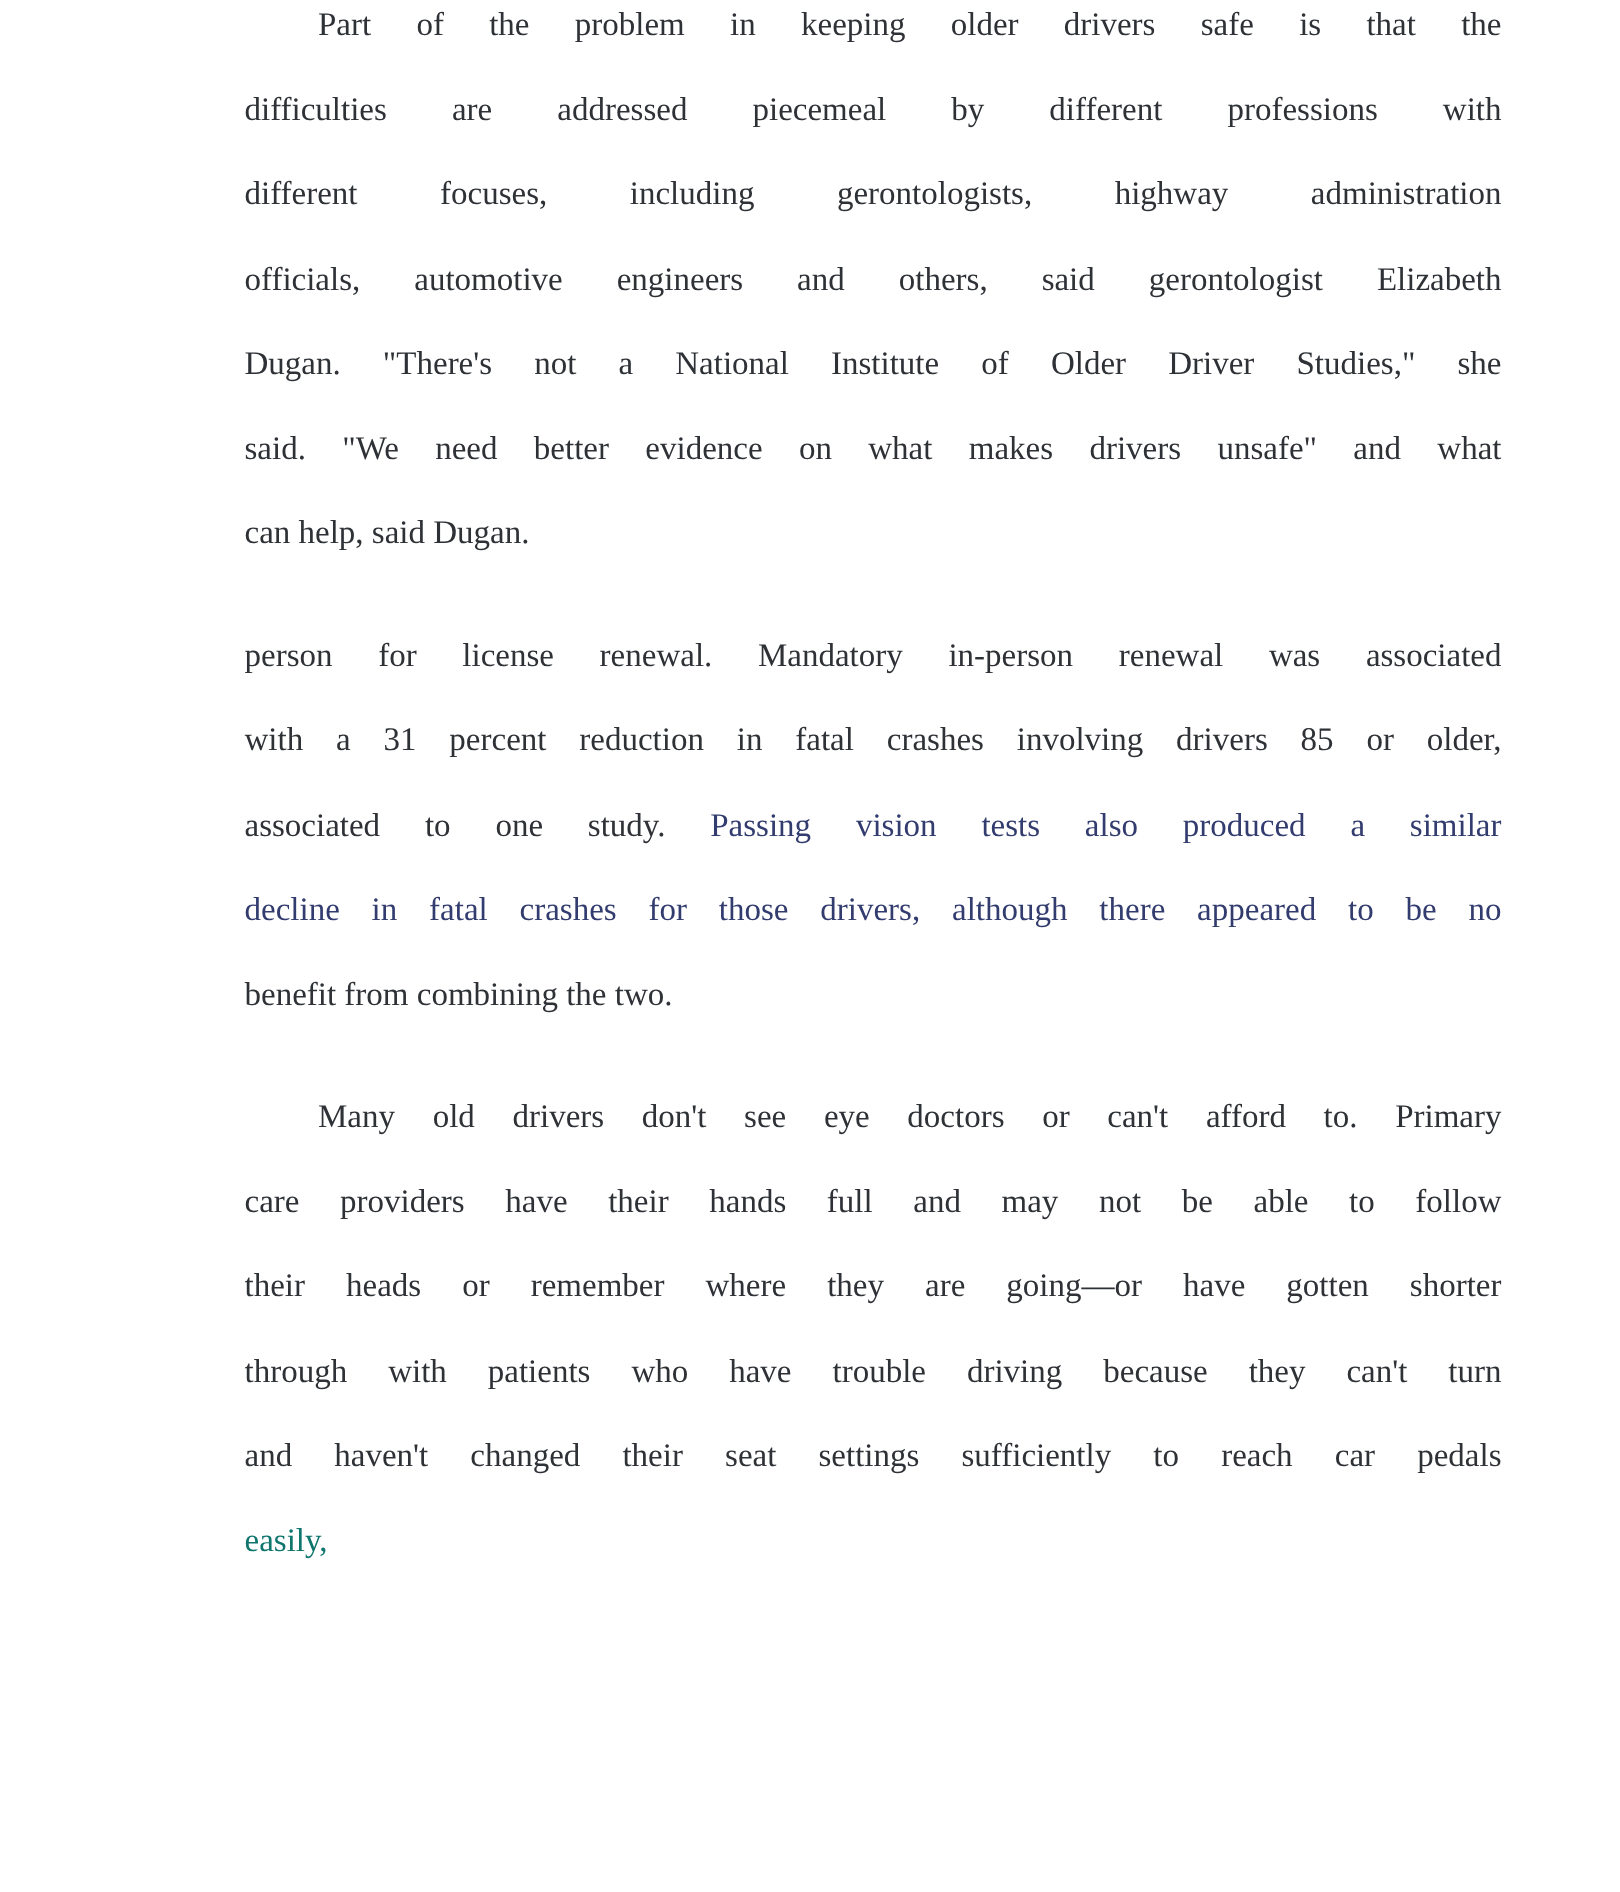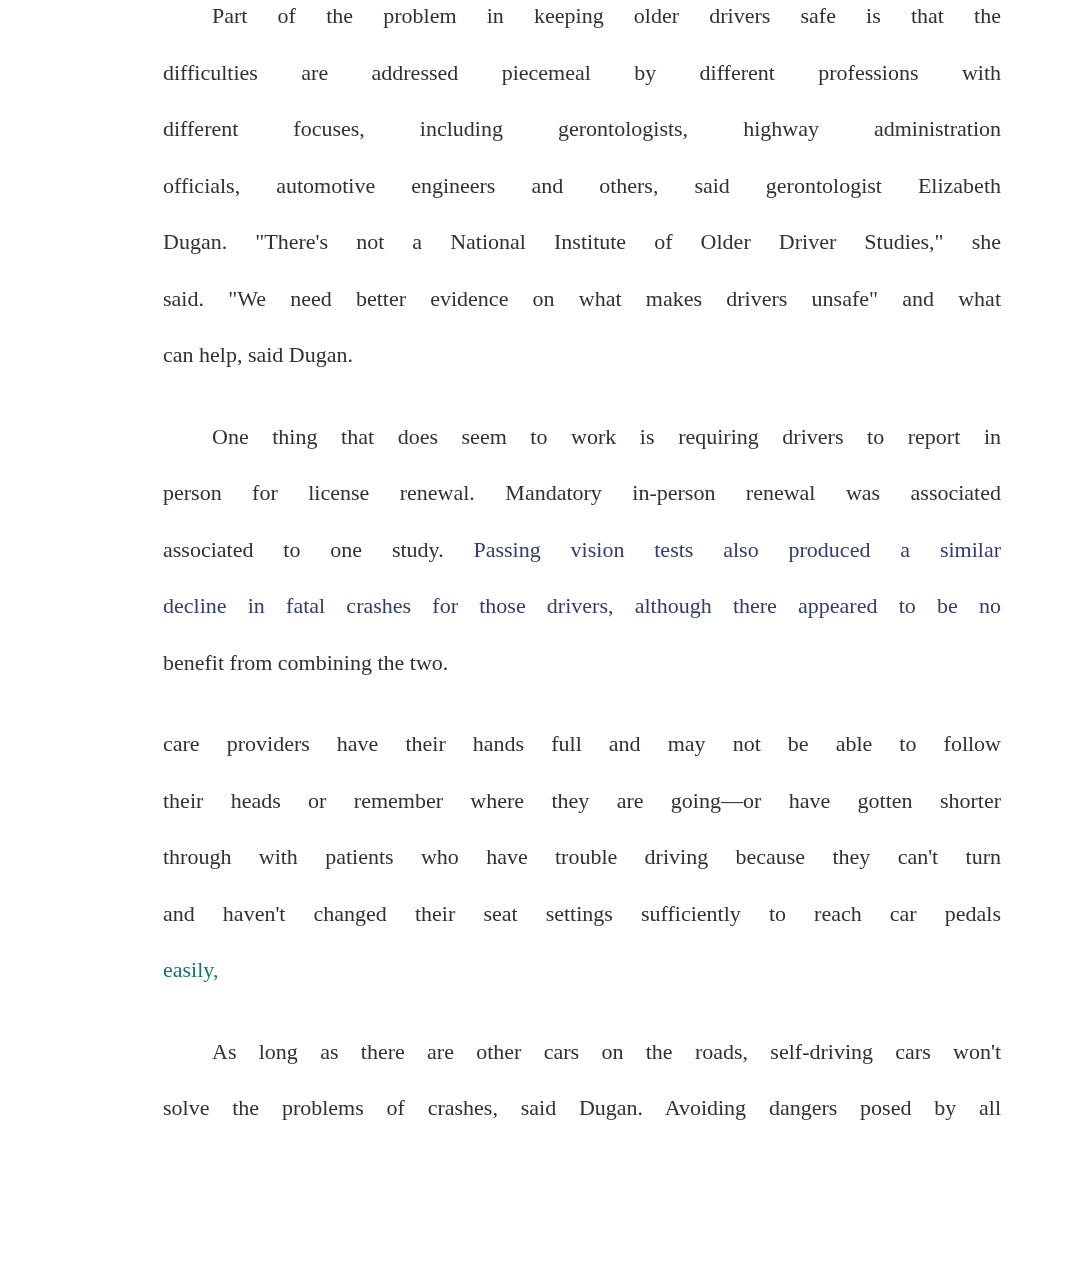--- a/index.html
+++ b/index.html
@@ -51,31 +51,28 @@
       <div class="paragraph">
         <div class="line indent"><span class="seg" style="color: rgb(46, 49, 54);">Part of the problem in keeping older drivers safe is that the</span></div>
         <div class="line"><span class="seg" style="color: rgb(46, 49, 54);">difficulties are addressed piecemeal by different professions with</span></div>
         <div class="line"><span class="seg" style="color: rgb(46, 49, 54);">different focuses, including gerontologists, highway administration</span></div>
         <div class="line"><span class="seg" style="color: rgb(46, 49, 54);">officials, automotive engineers and others, said gerontologist Elizabeth</span></div>
         <div class="line"><span class="seg" style="color: rgb(46, 49, 54);">Dugan. "There's not a National Institute of Older Driver Studies," she</span></div>
         <div class="line"><span class="seg" style="color: rgb(46, 49, 54);">said. "We need better evidence on what makes drivers unsafe" and what</span></div>
         <div class="line last"><span class="seg" style="color: rgb(46, 49, 54);">can help, said Dugan.</span></div>
       </div>
       <div class="paragraph">
-        <div class="line indent"><span class="seg" style="color: rgb(46, 49, 54);">One thing that does seem to work is requiring drivers to report in</span></div>
         <div class="line"><span class="seg" style="color: rgb(46, 49, 54);">person for license renewal. Mandatory in-person renewal was associated</span></div>
+        <div class="line"><span class="seg" style="color: rgb(46, 49, 54);">with a 31 percent reduction in fatal crashes involving drivers 85 or older,</span></div>
         <div class="line"><span class="seg" style="color: rgb(46, 49, 54);">associated to one study. </span><span class="seg" style="color: rgb(50, 60, 110);">Passing vision tests also produced a similar</span></div>
         <div class="line"><span class="seg" style="color: rgb(50, 60, 110);">decline in fatal crashes for those drivers, although there appeared to be no</span></div>
         <div class="line last"><span class="seg" style="color: rgb(46, 49, 54);">benefit from combining the two.</span></div>
       </div>
       <div class="paragraph">
+        <div class="line indent"><span class="seg" style="color: rgb(46, 49, 54);">Many old drivers don't see eye doctors or can't afford to. Primary</span></div>
         <div class="line"><span class="seg" style="color: rgb(46, 49, 54);">care providers have their hands full and may not be able to follow</span></div>
         <div class="line"><span class="seg" style="color: rgb(46, 49, 54);">their heads or remember where they are going—or have gotten shorter</span></div>
         <div class="line"><span class="seg" style="color: rgb(46, 49, 54);">through with patients who have trouble driving because they can't turn</span></div>
         <div class="line"><span class="seg" style="color: rgb(46, 49, 54);">and haven't changed their seat settings sufficiently to reach car pedals</span></div>
         <div class="line last"><span class="seg" style="color: #0f766e;">easily,</span></div>
       </div>
-      <div class="paragraph">
-        <div class="line indent"><span class="seg" style="color: rgb(46, 49, 54);">As long as there are other cars on the roads, self-driving cars won't</span></div>
-        <div class="line"><span class="seg" style="color: rgb(46, 49, 54);">solve the problems of crashes, said Dugan. Avoiding dangers posed by all</span></div>
-      </div>
     </div>
 </div>
 
 </body></html>

